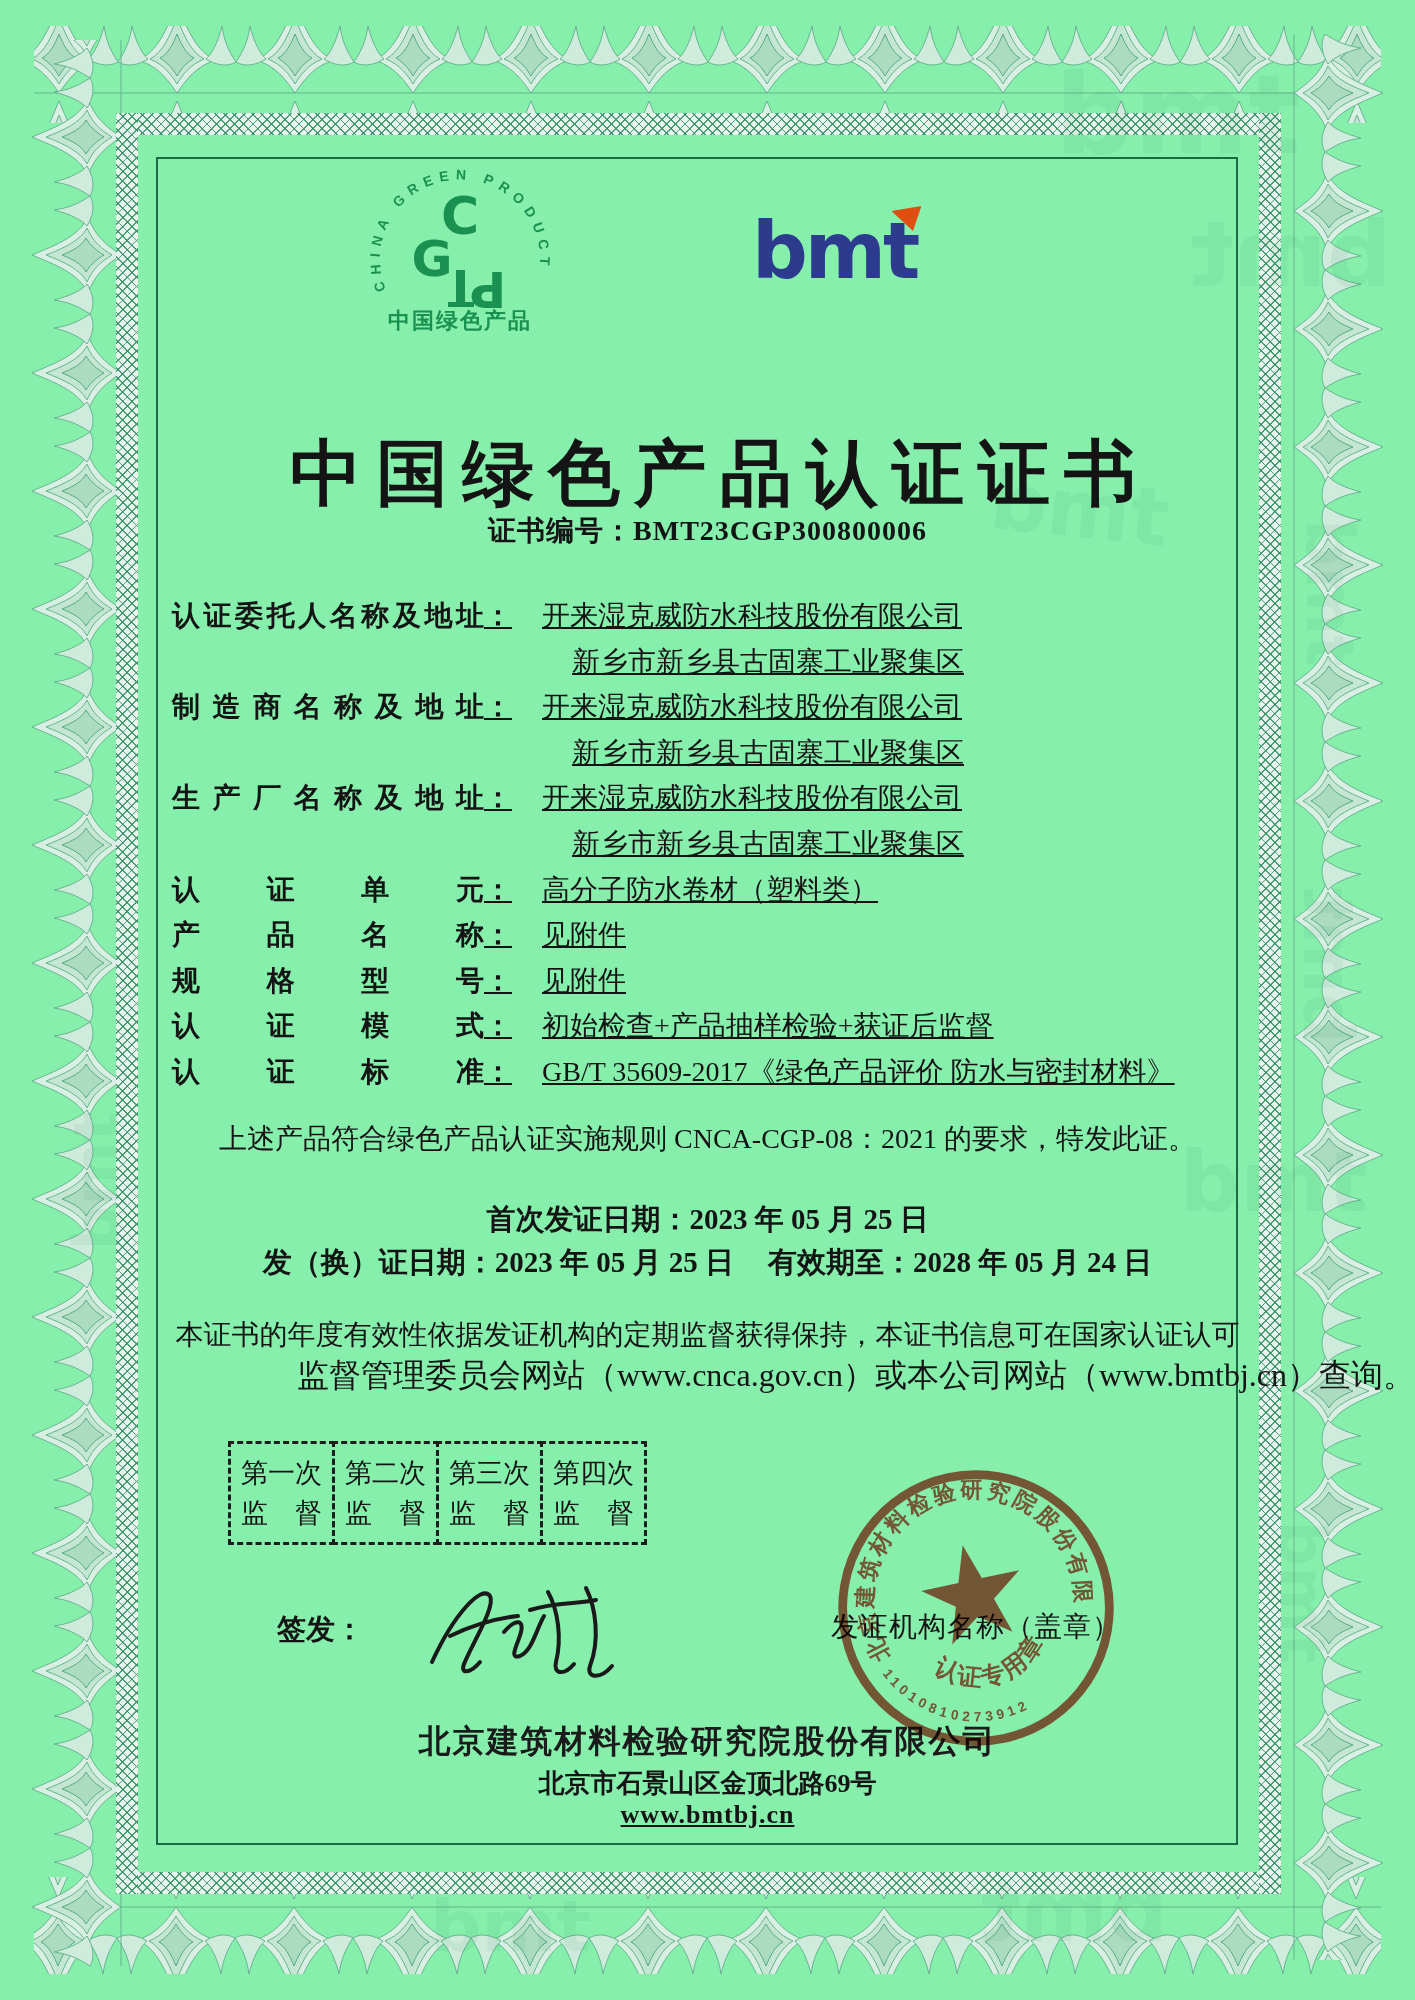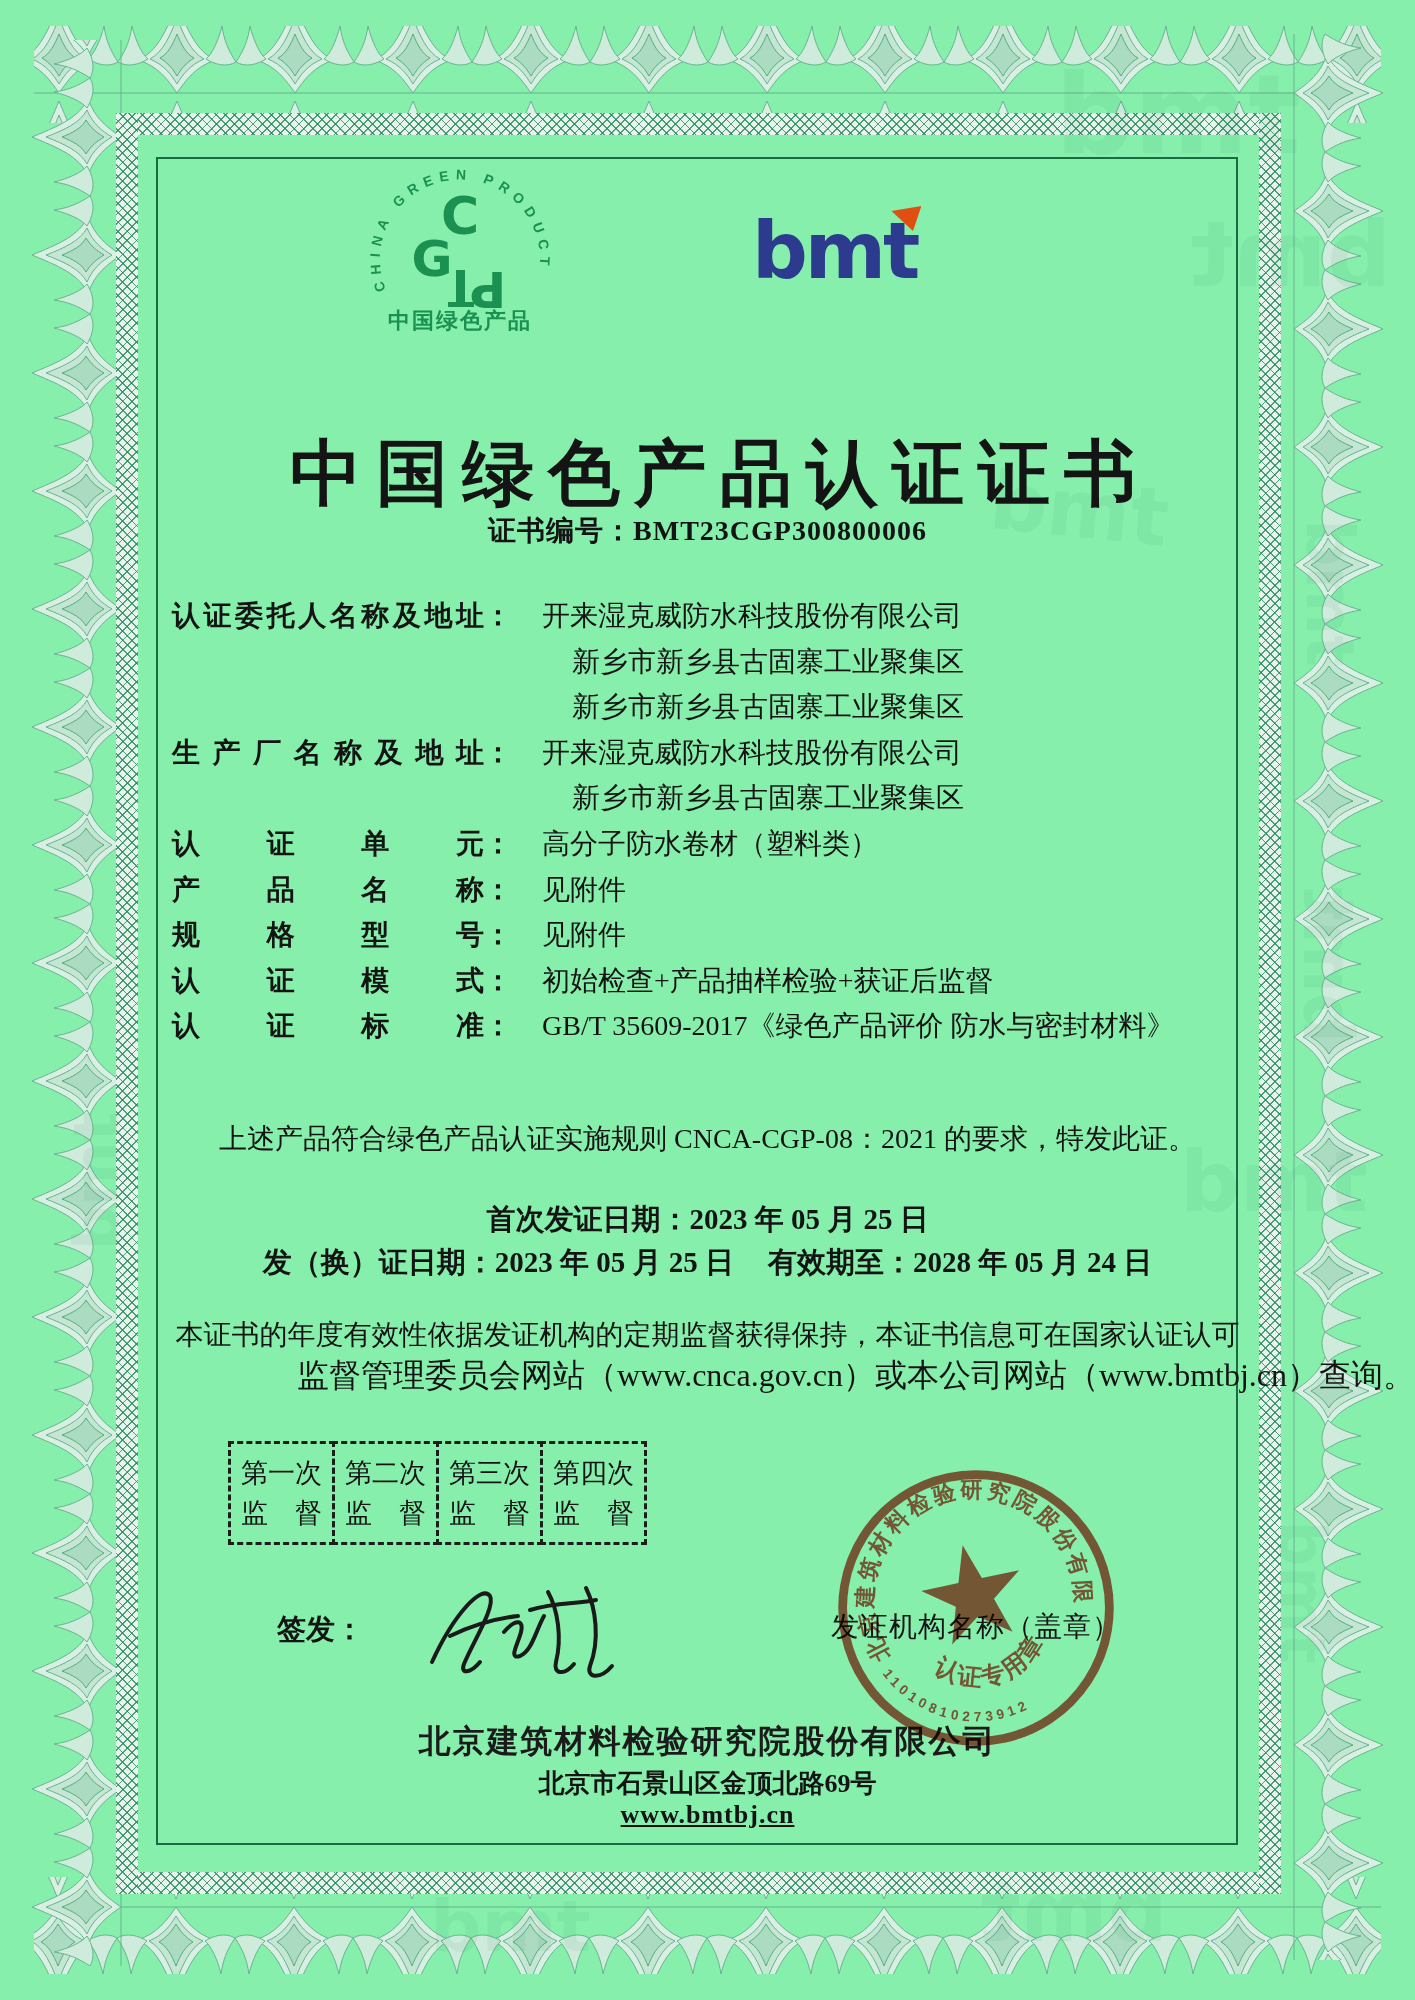--- a/index.html
+++ b/index.html
@@ -31,21 +31,21 @@
   .bmt-tri{position:absolute;right:-4px;top:-6px;width:30px;height:25px;background:#e04e12;
        clip-path:polygon(0 20%,100% 0,72% 100%);}
 
   
   .title{top:426px;left:0;width:100%;text-align:center;font-size:72px;font-weight:700;
          letter-spacing:14px;padding-left:25px;box-sizing:border-box;white-space:nowrap;}
   .certno{top:512px;left:0;width:100%;text-align:center;font-size:28px;font-weight:600;letter-spacing:1px;}
 
   
   .fields{left:172px;top:597px;width:1090px;}
-  .frow{height:45.6px;font-size:28px;white-space:nowrap;}
+  .frow{height:45.6px;font-size:28px;white-space:nowrap;text-decoration:underline;}
   .flabel{display:inline-block;width:312px;text-align:justify;text-align-last:justify;
           font-weight:700;vertical-align:top;}
   .fcolon{font-weight:700;}
   .fvalue{margin-left:30px;}
   .frow.cont{padding-left:370px;}
 
   .statement{top:1120px;left:0;width:100%;text-align:center;font-size:28px;}
   .date1{top:1200px;left:0;width:100%;text-align:center;font-size:29px;font-weight:600;}
   .date2{top:1243px;left:0;width:100%;text-align:center;font-size:29px;font-weight:600;}
   .date2 .gap{display:inline-block;width:34px;}
@@ -140,20 +140,23 @@
   <div class="abs certno">
     <span>证书编号：</span><span>BMT23CGP300800006</span>
   </div>
 
   <div class="abs fields">
     <div class="frow">
       <span class="flabel">认证委托人名称及地址</span><span class="fcolon">：</span><span class="fvalue">开来湿克威防水科技股份有限公司</span>
     </div>
     <div class="frow cont">
       <span class="fvalue">新乡市新乡县古固寨工业聚集区</span>
+    </div>
+    <div class="frow">
+      <span class="flabel">制造商名称及地址</span><span class="fcolon">：</span><span class="fvalue">开来湿克威防水科技股份有限公司</span>
     </div>
     <div class="frow cont">
       <span class="fvalue">新乡市新乡县古固寨工业聚集区</span>
     </div>
     <div class="frow">
       <span class="flabel">生产厂名称及地址</span><span class="fcolon">：</span><span class="fvalue">开来湿克威防水科技股份有限公司</span>
     </div>
     <div class="frow cont">
       <span class="fvalue">新乡市新乡县古固寨工业聚集区</span>
     </div>

